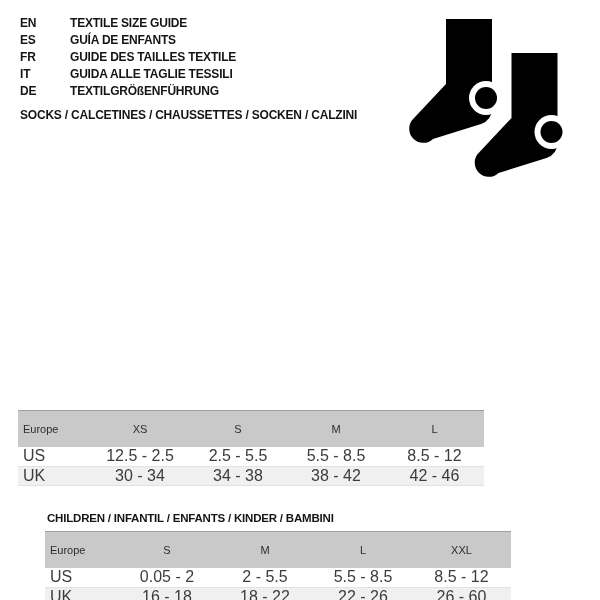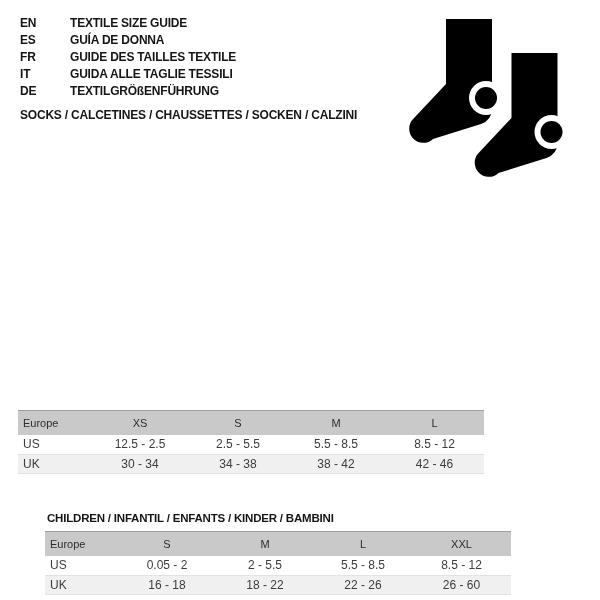--- a/index.html
+++ b/index.html
@@ -36,43 +36,43 @@
     font-size: 11.5px; font-weight: bold; letter-spacing: -0.2px;
     margin-left: 2px; margin-bottom: 7px; white-space: nowrap;
   }
   table.size-table {
     width: 466px; border-collapse: collapse; table-layout: fixed;
   }
   table.size-table th {
     background: var(--table-header-bg, #c9c9c9);
     border-top: 1px solid var(--table-border, #9f9f9f);
     height: 14px; font-weight: normal; font-size: 11px;
-    color: var(--header-text, #2d2d2d); text-align: center; padding: 6px;
+    color: var(--header-text, #2d2d2d); text-align: center; padding: 12px;
   }
   table.size-table td {
-    height: 19px; font-size: 12px; color: var(--table-text, #3c3c3c);
+    height: 19px; font-size: 16px; color: var(--table-text, #3c3c3c);
     text-align: center; padding: 0;
   }
   table.size-table tbody tr { border-bottom: 1px solid var(--row-divider, #e2e2e2); }
   table.size-table tbody tr.alt { background: var(--table-alt-row-bg, #f0f0f0); }
   table.size-table th.first, table.size-table td.first {
     text-align: left; padding-left: 5px;
   }
 </style>
 </head>
 <body>
 
 <div class="lang-list">
   <div class="lang-row">
     <span class="lang-code">EN</span>
     <span class="lang-label">TEXTILE SIZE GUIDE</span>
   </div>
   <div class="lang-row">
     <span class="lang-code">ES</span>
-    <span class="lang-label">GUÍA DE DONNA</span>
+    <span class="lang-label">GUÍA DE ENFANTS</span>
   </div>
   <div class="lang-row">
     <span class="lang-code">FR</span>
     <span class="lang-label">GUIDE DES TAILLES TEXTILE</span>
   </div>
   <div class="lang-row">
     <span class="lang-code">IT</span>
     <span class="lang-label">GUIDA ALLE TAGLIE TESSILI</span>
   </div>
   <div class="lang-row">

